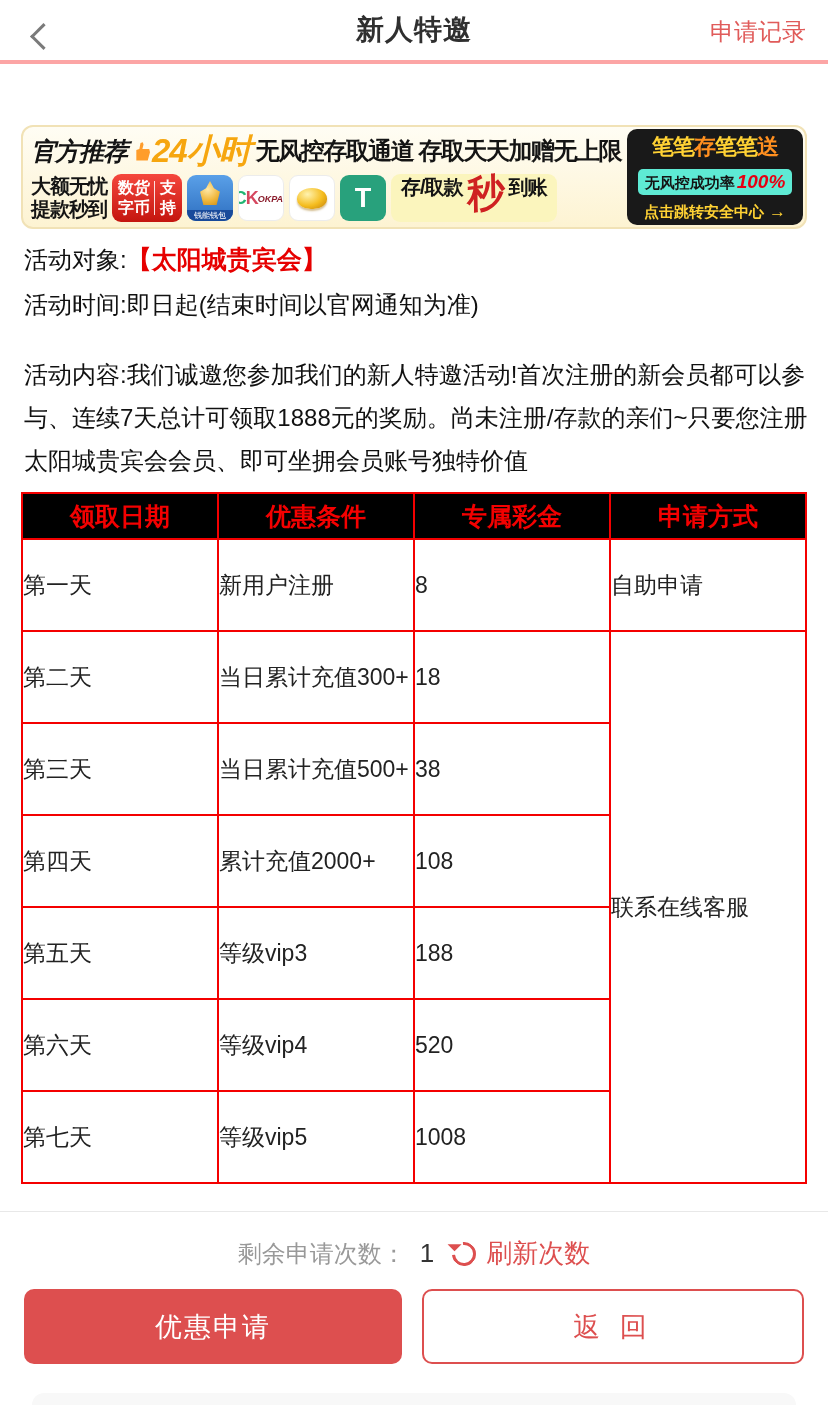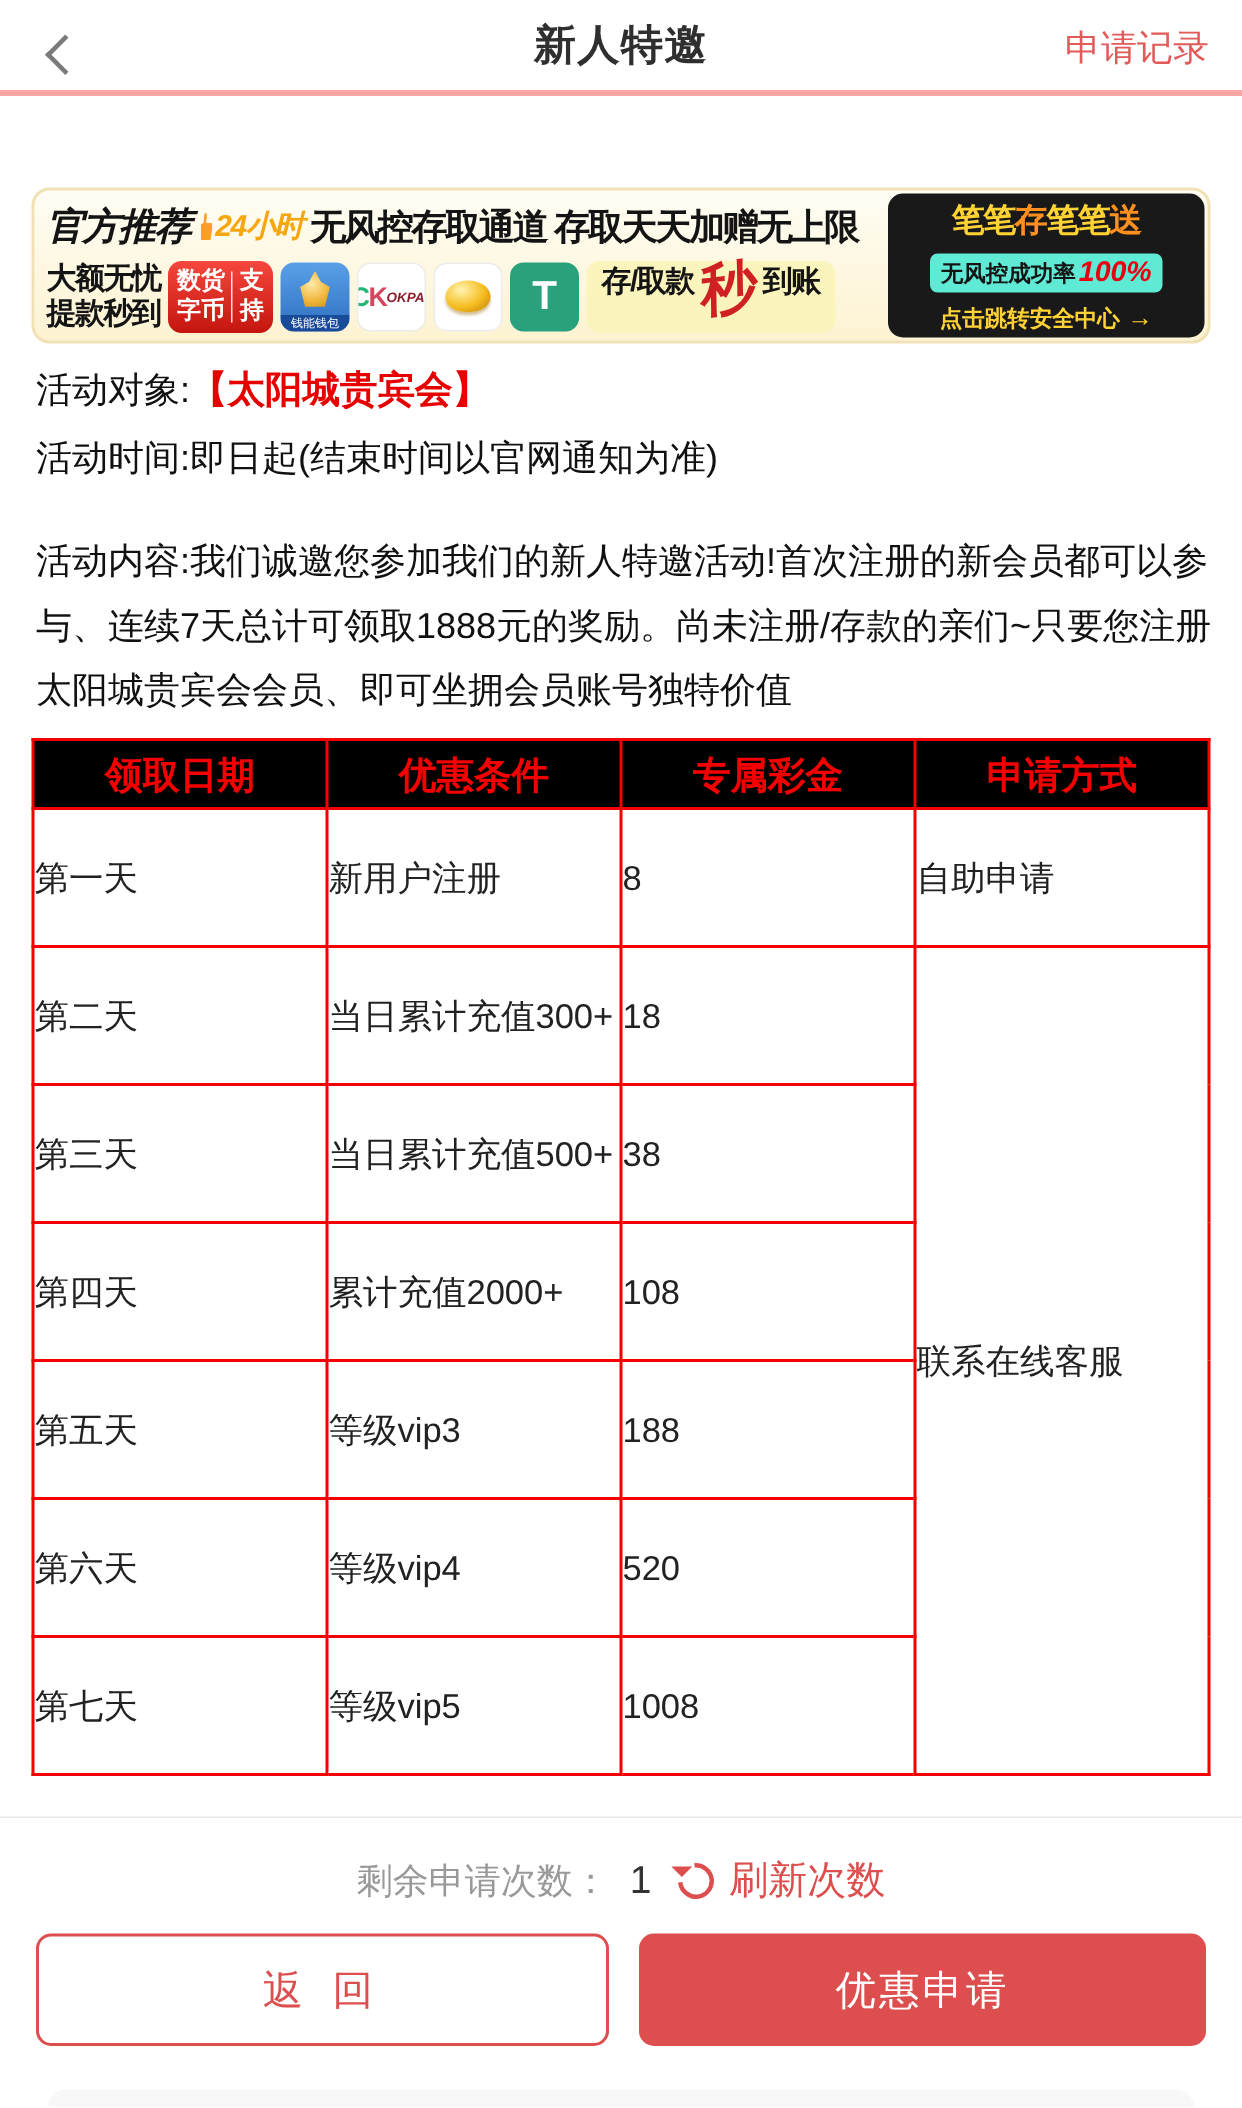--- a/index.html
+++ b/index.html
@@ -18,21 +18,21 @@
   
   .banner { position:absolute; top:125px; left:21px; width:786px; height:104px;
     border-radius:12px; border:2px solid #f1e2b6;
     background:linear-gradient(180deg,#fffdf4 0%,#fdf3d2 100%);
     display:flex; overflow:hidden; padding:2px; }
   .banner-left { flex:1; min-width:0; display:flex; flex-direction:column; padding:1px 2px 1px 6px; }
   .banner-top { display:flex; align-items:center; height:42px; white-space:nowrap; }
   .official-badge { font-size:25px; font-weight:900; font-style:italic; color:#141414; letter-spacing:-1px; }
   .thumb { width:19px; height:19px; margin:0 2px 0 4px; background:#ff9d2b;
     clip-path:polygon(28% 100%,28% 45%,44% 40%,50% 8%,62% 4%,66% 16%,60% 40%,96% 40%,100% 56%,88% 100%); }
-  .hours { font-size:20px; font-weight:900; font-style:italic; color:#f6a60f; letter-spacing:-1px; }
+  .hours { font-size:33px; font-weight:900; font-style:italic; color:#f6a60f; letter-spacing:-1px; }
   .headline { font-size:24px; font-weight:900; color:#141414; letter-spacing:-1.5px; margin-left:5px; }
   .banner-bottom { display:flex; align-items:center; height:54px; gap:5px; }
   .big-text { font-size:20px; font-weight:900; color:#141414; line-height:1.15; letter-spacing:-1px; white-space:nowrap; }
   .crypto-box { display:flex; align-items:center; height:48px; padding:3px 6px; border-radius:9px;
     background:linear-gradient(180deg,#f5473d 0%,#c4150e 100%); color:#fff; }
   .crypto-col { display:flex; flex-direction:column; align-items:center; font-size:16px;
     font-weight:800; line-height:1.25; }
   .crypto-div { width:1px; height:34px; background:rgba(255,255,255,.85); margin:0 5px 0 4px; }
   .wallet-icon { width:46px; height:46px; border-radius:9px; position:relative; flex:0 0 auto;
     display:flex; align-items:center; justify-content:center; overflow:hidden; }
@@ -49,21 +49,21 @@
   .icon-ingot { background:#fff; border:1px solid #ececec; }
   .ingot { width:30px; height:21px; border-radius:50% 50% 46% 46%;
     background:radial-gradient(ellipse at 35% 30%,#fff3b0 0%,#f5bd1f 55%,#c07d08 100%);
     box-shadow:0 2px 2px rgba(160,110,10,.45); }
   .icon-tether { background:#28a17c; color:#fff; font-weight:900; font-size:27px; }
   .fast-pill { display:flex; height:48px; padding:0 10px; gap:4px;
     border-radius:9px; background:#fbf5bd; white-space:nowrap; }
   .fast-prefix,.fast-suffix { font-size:20px; font-weight:900; color:#141414; letter-spacing:-1px; }
   .fast-char { font-size:38px; font-weight:900; color:#cf2121; line-height:1;
     transform:rotate(-7deg) skewX(-6deg); font-family:"Liberation Serif", serif; }
-  .banner-right { width:211px; flex:0 0 auto; background:#191919; border-radius:10px; margin-left:18px;
+  .banner-right { width:176px; flex:0 0 auto; background:#191919; border-radius:10px; margin-left:4px;
     display:flex; flex-direction:column; align-items:center; justify-content:center; gap:7px; padding:5px 4px; }
   .br-title { font-size:22px; font-weight:900; white-space:nowrap; letter-spacing:-1px; }
   .br-yellow { color:#ffd234; } .br-orange { color:#ff8f1f; }
   .rate-pill { background:#5eead4; border-radius:5px; padding:2px 7px; display:flex; align-items:baseline; gap:2px; }
   .rate-label { font-size:15px; font-weight:900; color:#141414; }
   .rate-value { font-size:19px; font-weight:900; font-style:italic; color:#e60012; }
   .safety-link { color:#ffd234; font-size:15px; font-weight:800; display:flex; align-items:center; gap:5px; cursor:pointer; }
   .safety-arrow { font-size:17px; font-weight:900; }
 
   
@@ -233,18 +233,18 @@
 </table>
 
 <div class="footer">
   <div class="counts-row">
     <span class="remaining-label">剩余申请次数：</span>
     <span class="remaining-value">1</span>
     <span class="refresh-icon"></span>
     <span class="refresh-label">刷新次数</span>
   </div>
   <div class="buttons-row">
+    <button class="btn btn-apply">优惠申请</button>
     <button class="btn btn-back">返 回</button>
-    <button class="btn btn-apply">优惠申请</button>
   </div>
 </div>
 
 <div class="bottom-sheet-edge"></div>
 
 </body></html>

